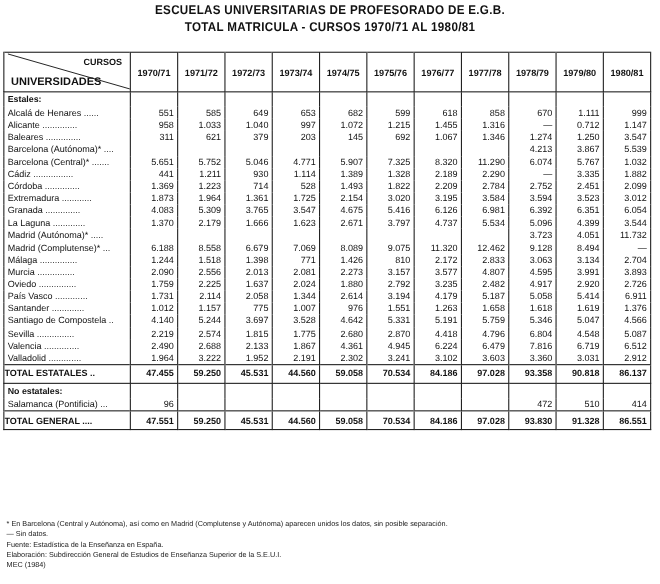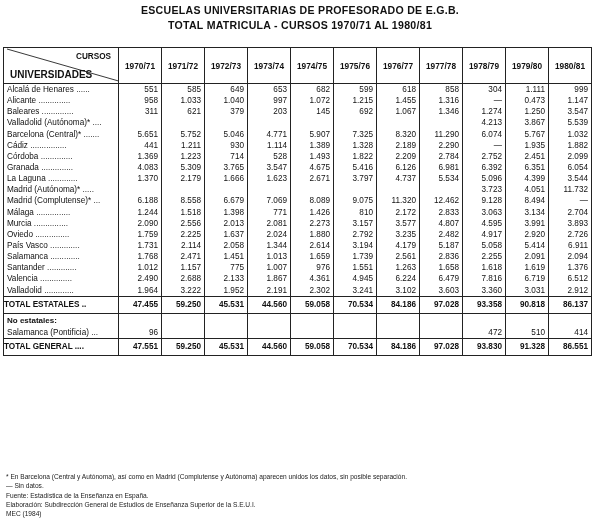--- a/index.html
+++ b/index.html
@@ -74,64 +74,78 @@
       <th>1974/75</th>
       <th>1975/76</th>
       <th>1976/77</th>
       <th>1977/78</th>
       <th>1978/79</th>
       <th>1979/80</th>
       <th>1980/81</th>
     </tr>
   </thead>
   <tbody id="body">
+    <tr class="group-row">
+      <td class="group">Estales:</td>
+      <td></td>
+        <td></td>
+        <td></td>
+        <td></td>
+        <td></td>
+        <td></td>
+        <td></td>
+        <td></td>
+        <td></td>
+        <td></td>
+        <td></td>
+    </tr>
   <tr>
         <td class="lab"><span>Alcalá de Henares</span> <span class="dots">......</span></td>
         <td class="num">551</td>
         <td class="num">585</td>
         <td class="num">649</td>
         <td class="num">653</td>
         <td class="num">682</td>
         <td class="num">599</td>
         <td class="num">618</td>
         <td class="num">858</td>
-        <td class="num">304</td>
+        <td class="num">670</td>
         <td class="num">1.111</td>
         <td class="num">999</td>
       </tr>
       <tr>
         <td class="lab"><span>Alicante</span> <span class="dots">..............</span></td>
         <td class="num">958</td>
         <td class="num">1.033</td>
         <td class="num">1.040</td>
         <td class="num">997</td>
         <td class="num">1.072</td>
         <td class="num">1.215</td>
         <td class="num">1.455</td>
         <td class="num">1.316</td>
         <td class="num">—</td>
-        <td class="num">0.473</td>
+        <td class="num">0.712</td>
         <td class="num">1.147</td>
       </tr>
       <tr>
         <td class="lab"><span>Baleares</span> <span class="dots">..............</span></td>
         <td class="num">311</td>
         <td class="num">621</td>
         <td class="num">379</td>
         <td class="num">203</td>
         <td class="num">145</td>
         <td class="num">692</td>
         <td class="num">1.067</td>
         <td class="num">1.346</td>
         <td class="num">1.274</td>
         <td class="num">1.250</td>
         <td class="num">3.547</td>
       </tr>
       <tr>
-        <td class="lab"><span>Valladolid (Autónoma)*</span> <span class="dots">....</span></td>
+        <td class="lab"><span>Barcelona (Autónoma)*</span> <span class="dots">....</span></td>
         <td class="num"></td>
         <td class="num"></td>
         <td class="num"></td>
         <td class="num"></td>
         <td class="num"></td>
         <td class="num"></td>
         <td class="num"></td>
         <td class="num"></td>
         <td class="num">4.213</td>
         <td class="num">3.867</td>
@@ -155,38 +169,52 @@
         <td class="lab"><span>Cádiz</span> <span class="dots">................</span></td>
         <td class="num">441</td>
         <td class="num">1.211</td>
         <td class="num">930</td>
         <td class="num">1.114</td>
         <td class="num">1.389</td>
         <td class="num">1.328</td>
         <td class="num">2.189</td>
         <td class="num">2.290</td>
         <td class="num">—</td>
-        <td class="num">1.935</td>
+        <td class="num">3.335</td>
         <td class="num">1.882</td>
       </tr>
       <tr>
         <td class="lab"><span>Córdoba</span> <span class="dots">..............</span></td>
         <td class="num">1.369</td>
         <td class="num">1.223</td>
         <td class="num">714</td>
         <td class="num">528</td>
         <td class="num">1.493</td>
         <td class="num">1.822</td>
         <td class="num">2.209</td>
         <td class="num">2.784</td>
         <td class="num">2.752</td>
         <td class="num">2.451</td>
         <td class="num">2.099</td>
       </tr>
       <tr>
+        <td class="lab"><span>Extremadura</span> <span class="dots">............</span></td>
+        <td class="num">1.873</td>
+        <td class="num">1.964</td>
+        <td class="num">1.361</td>
+        <td class="num">1.725</td>
+        <td class="num">2.154</td>
+        <td class="num">3.020</td>
+        <td class="num">3.195</td>
+        <td class="num">3.584</td>
+        <td class="num">3.594</td>
+        <td class="num">3.523</td>
+        <td class="num">3.012</td>
+      </tr>
+      <tr>
         <td class="lab"><span>Granada</span> <span class="dots">..............</span></td>
         <td class="num">4.083</td>
         <td class="num">5.309</td>
         <td class="num">3.765</td>
         <td class="num">3.547</td>
         <td class="num">4.675</td>
         <td class="num">5.416</td>
         <td class="num">6.126</td>
         <td class="num">6.981</td>
         <td class="num">6.392</td>
@@ -285,46 +313,60 @@
         <td class="num">1.344</td>
         <td class="num">2.614</td>
         <td class="num">3.194</td>
         <td class="num">4.179</td>
         <td class="num">5.187</td>
         <td class="num">5.058</td>
         <td class="num">5.414</td>
         <td class="num">6.911</td>
       </tr>
       <tr>
-        <td class="lab"><span>Salamanca</span> <span class="dots">.............</span></td>
-        <td class="num">1.768</td>
-        <td class="num">2.471</td>
-        <td class="num">1.451</td>
-        <td class="num">1.013</td>
-        <td class="num">1.659</td>
-        <td class="num">1.739</td>
-        <td class="num">2.561</td>
-        <td class="num">2.836</td>
-        <td class="num">2.255</td>
-        <td class="num">2.091</td>
-        <td class="num">2.094</td>
-      </tr>
-      <tr>
         <td class="lab"><span>Santander</span> <span class="dots">.............</span></td>
         <td class="num">1.012</td>
         <td class="num">1.157</td>
         <td class="num">775</td>
         <td class="num">1.007</td>
         <td class="num">976</td>
         <td class="num">1.551</td>
         <td class="num">1.263</td>
         <td class="num">1.658</td>
         <td class="num">1.618</td>
         <td class="num">1.619</td>
         <td class="num">1.376</td>
+      </tr>
+      <tr>
+        <td class="lab"><span>Santiago de Compostela</span> <span class="dots">..</span></td>
+        <td class="num">4.140</td>
+        <td class="num">5.244</td>
+        <td class="num">3.697</td>
+        <td class="num">3.528</td>
+        <td class="num">4.642</td>
+        <td class="num">5.331</td>
+        <td class="num">5.191</td>
+        <td class="num">5.759</td>
+        <td class="num">5.346</td>
+        <td class="num">5.047</td>
+        <td class="num">4.566</td>
+      </tr>
+      <tr>
+        <td class="lab"><span>Sevilla</span> <span class="dots">...............</span></td>
+        <td class="num">2.219</td>
+        <td class="num">2.574</td>
+        <td class="num">1.815</td>
+        <td class="num">1.775</td>
+        <td class="num">2.680</td>
+        <td class="num">2.870</td>
+        <td class="num">4.418</td>
+        <td class="num">4.796</td>
+        <td class="num">6.804</td>
+        <td class="num">4.548</td>
+        <td class="num">5.087</td>
       </tr>
       <tr>
         <td class="lab"><span>Valencia</span> <span class="dots">..............</span></td>
         <td class="num">2.490</td>
         <td class="num">2.688</td>
         <td class="num">2.133</td>
         <td class="num">1.867</td>
         <td class="num">4.361</td>
         <td class="num">4.945</td>
         <td class="num">6.224</td>

